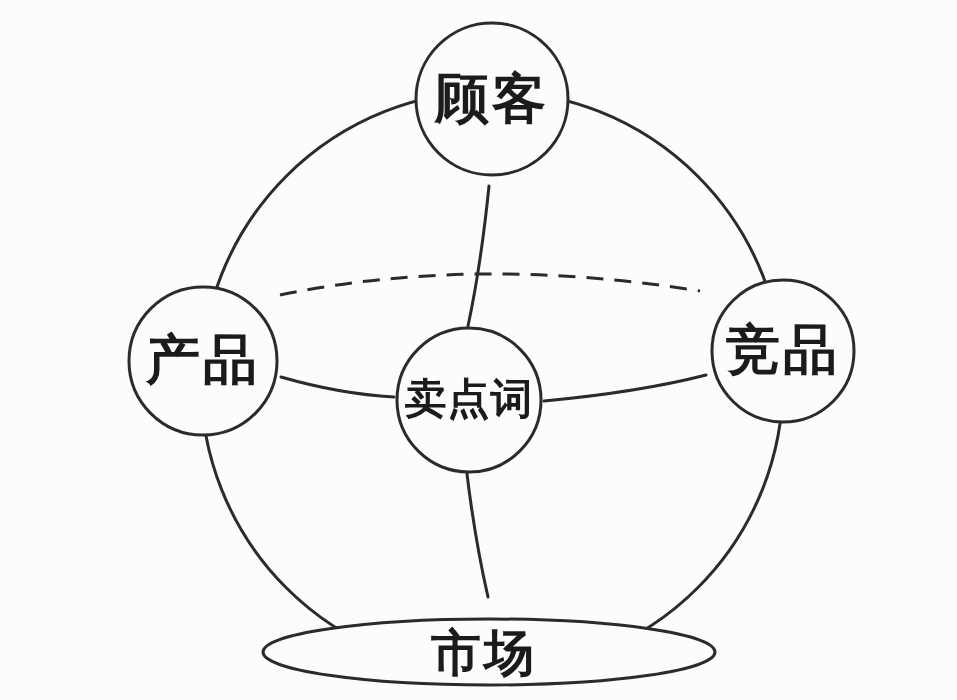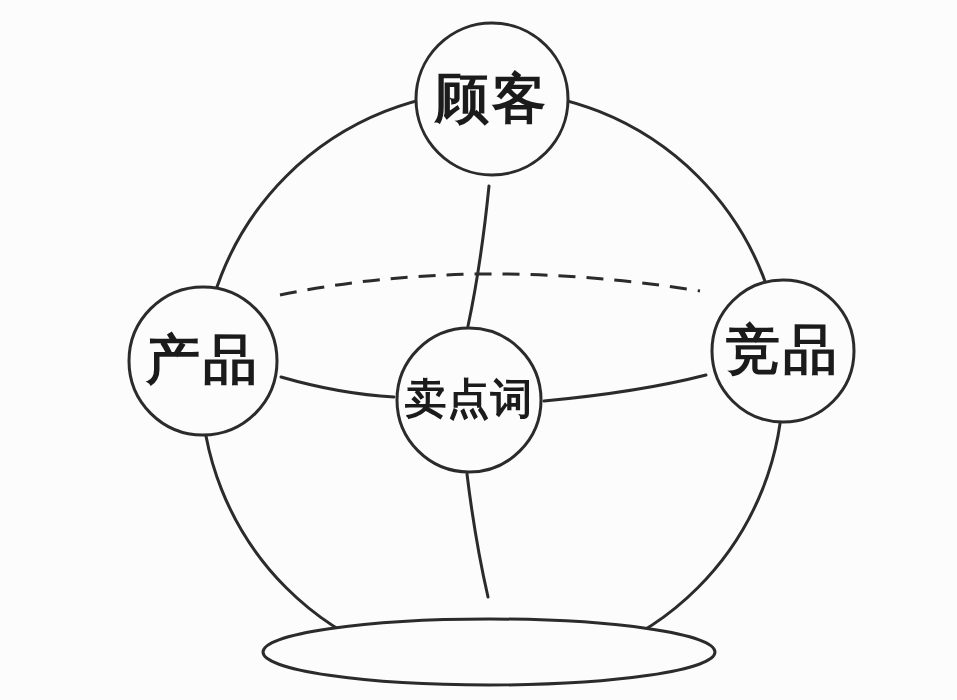--- a/index.html
+++ b/index.html
@@ -63,14 +63,15 @@
   </svg>
 
   <div class="node-label label-customer">顾客</div>
 
   <div class="node-label label-product">产品</div>
 
   <div class="node-label label-sellingword">卖点词</div>
 
   <div class="node-label label-competitor">竞品</div>
 
+  <div class="node-label label-market">市场</div>
 
 </div>
 
 </body></html>

